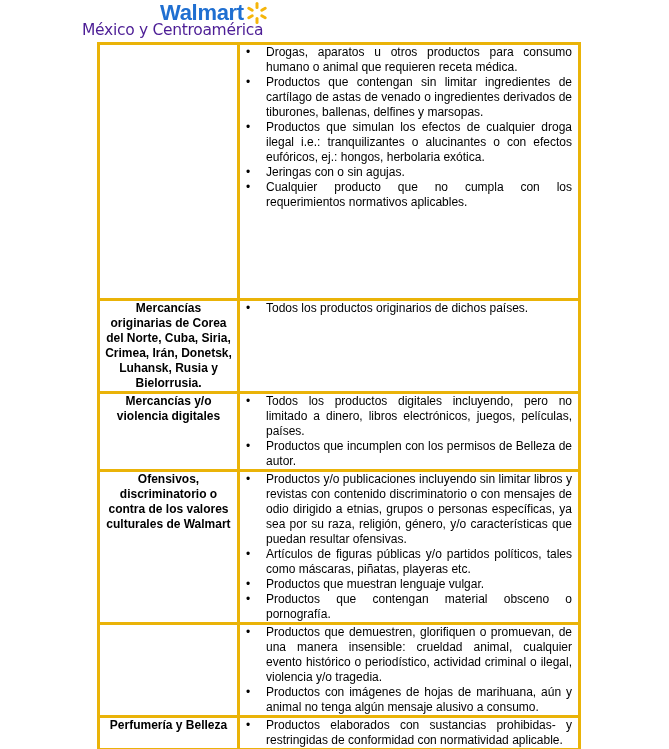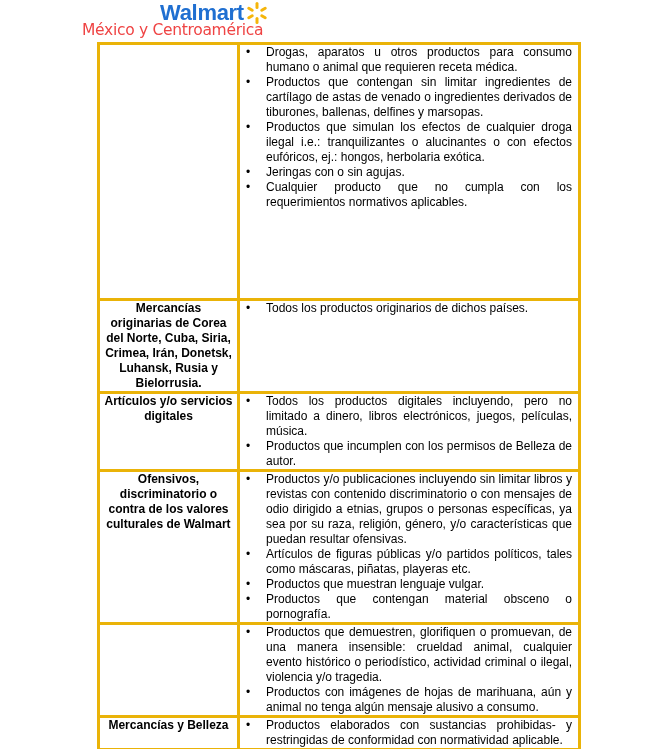--- a/index.html
+++ b/index.html
@@ -2,21 +2,21 @@
 <html><head>
 <meta charset="utf-8">
 <style>
   html, body { margin: 0; padding: 0; background: #ffffff; }
   body { width: 669px; height: 749px; position: relative; overflow: hidden;
          font-family: "Liberation Sans", "DejaVu Sans", sans-serif; color: #000; }
   .logo-wrap { position: absolute; left: 82px; top: 0; width: 220px; height: 42px; }
   .logo-brand { position: absolute; left: 78px; top: 0px; font-weight: bold; font-size: 22px;
                 color: #1f6fd1; letter-spacing: -0.3px; font-family: "Liberation Sans", sans-serif; }
   .spark { position: absolute; left: 163px; top: 2px; width: 24px; height: 22px; }
-  .logo-sub { position: absolute; left: 0; top: 21px; font-size: 15.5px; color: #ef4444;
+  .logo-sub { position: absolute; left: 0; top: 21px; font-size: 15.5px; color: #4c1d95;
               font-family: "DejaVu Sans", sans-serif; letter-spacing: -0.3px; text-align: right; }
   table.policy { position: absolute; left: 97px; top: 42px; width: 484px;
                  border-collapse: collapse; table-layout: fixed; }
   table.policy td { border: 3px solid #eab308; vertical-align: top; padding: 0; font-size: 12px; line-height: 15px; }
   td.cat { width: 129px; text-align: center; font-weight: bold; padding: 0 4px !important; margin-left: 40px; }
   td.items { padding: 0 6px 0 0 !important; }
   ul { margin: 0; padding: 0; list-style: none; }
   li { position: relative; padding-left: 26px; text-align: justify; }
   li::before { content: "•"; position: absolute; left: 6px; top: 0; font-size: 12px; }
 </style>
@@ -54,24 +54,24 @@
   </tr>
   <tr style="height:92px">
     <td class="cat">Mercancías originarias de Corea del Norte, Cuba, Siria, Crimea, Irán, Donetsk, Luhansk, Rusia y Bielorrusia.</td>
     <td class="items">
       <ul>
         <li>Todos los productos originarios de dichos países.</li>
       </ul>
     </td>
   </tr>
   <tr style="height:48px">
-    <td class="cat">Artículos y/o servicios digitales</td>
+    <td class="cat">Mercancías y/o violencia digitales</td>
     <td class="items">
       <ul>
-        <li>Todos los productos digitales incluyendo, pero no limitado a dinero, libros electrónicos, juegos, películas, música.</li>
+        <li>Todos los productos digitales incluyendo, pero no limitado a dinero, libros electrónicos, juegos, películas, países.</li>
         <li>Productos que incumplen con los permisos de Belleza de autor.</li>
       </ul>
     </td>
   </tr>
   <tr style="height:139px">
     <td class="cat">Ofensivos, discriminatorio o contra de los valores culturales de Walmart</td>
     <td class="items">
       <ul>
         <li>Productos y/o publicaciones incluyendo sin limitar libros y revistas con contenido discriminatorio o con mensajes de odio dirigido a etnias, grupos o personas específicas, ya sea por su raza, religión, género, y/o características que puedan resultar ofensivas.</li>
         <li>Artículos de figuras públicas y/o partidos políticos, tales como máscaras, piñatas, playeras etc.</li>
@@ -83,21 +83,21 @@
   <tr style="height:76px">
     <td class="cat"></td>
     <td class="items">
       <ul>
         <li>Productos que demuestren, glorifiquen o promuevan, de una manera insensible: crueldad animal, cualquier evento histórico o periodístico, actividad criminal o ilegal, violencia y/o tragedia.</li>
         <li>Productos con imágenes de hojas de marihuana, aún y animal no tenga algún mensaje alusivo a consumo.</li>
       </ul>
     </td>
   </tr>
   <tr style="height:31px">
-    <td class="cat">Mercancías y Belleza</td>
+    <td class="cat">Perfumería y Belleza</td>
     <td class="items">
       <ul>
         <li>Productos elaborados con sustancias prohibidas- y restringidas de conformidad con normatividad aplicable.</li>
       </ul>
     </td>
   </tr>
   <tr style="height:21px">
     <td class="cat">Películas</td>
     <td class="items">
       <ul>

